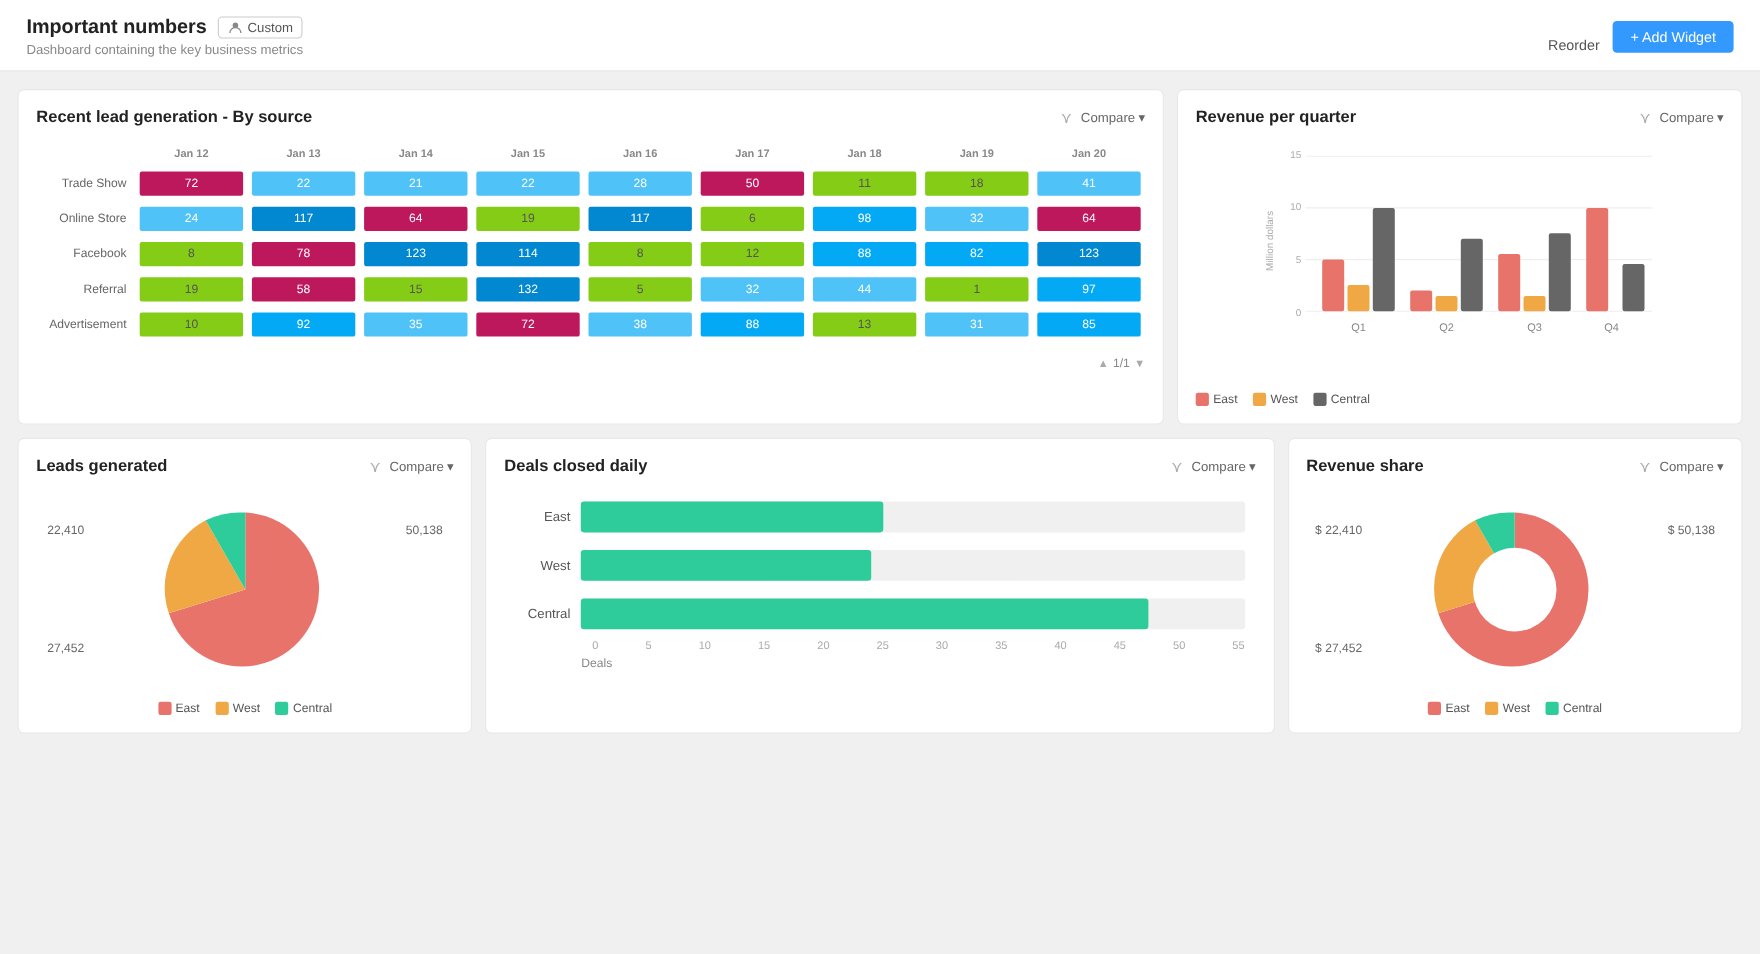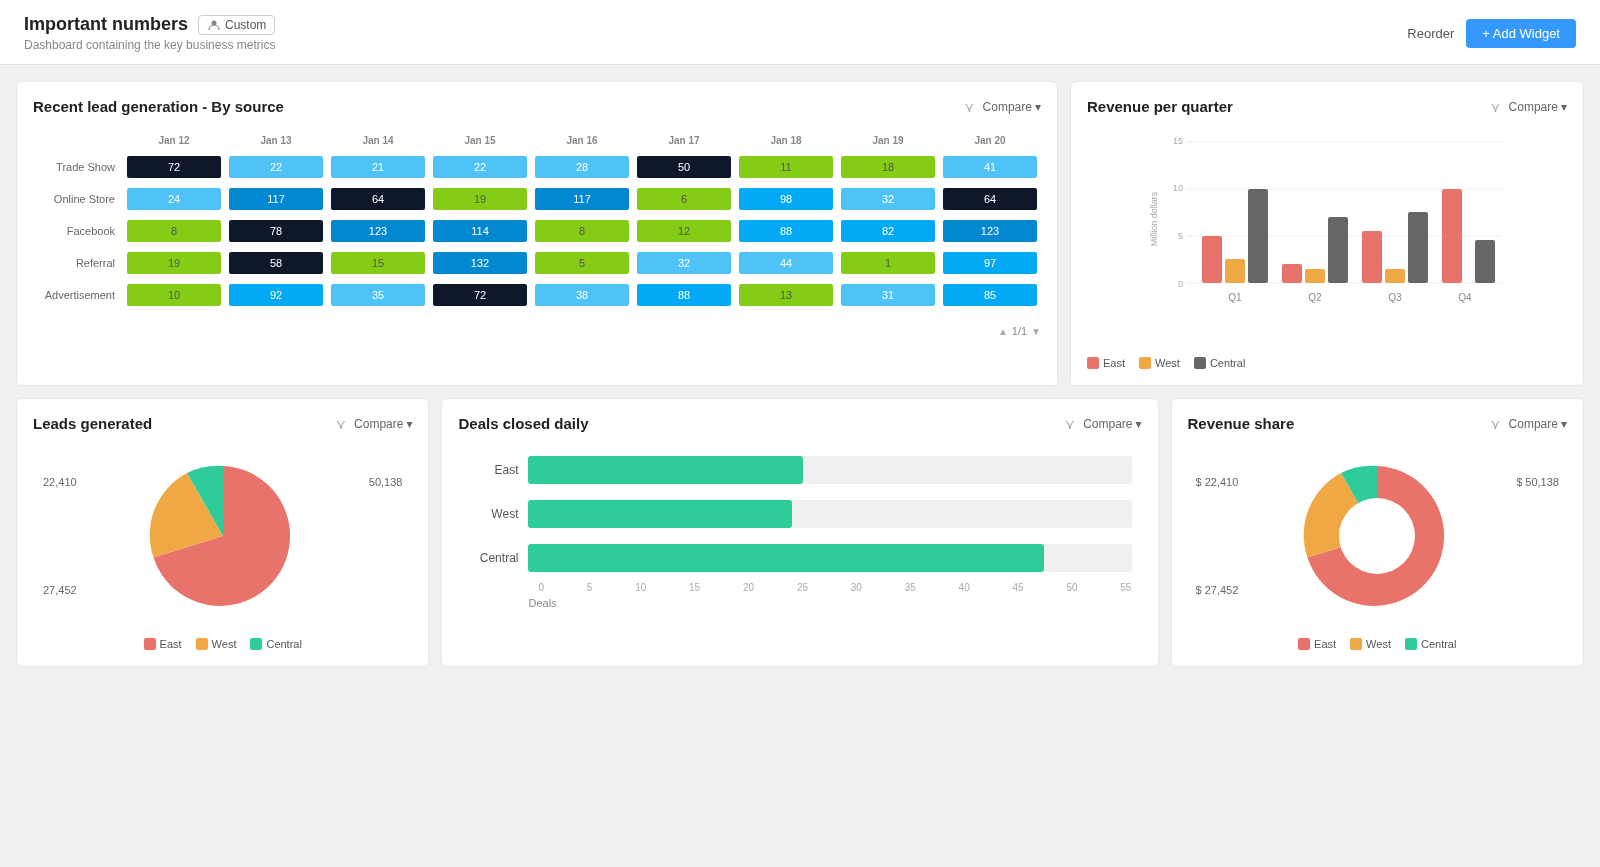--- a/index.html
+++ b/index.html
@@ -3,21 +3,21 @@
   <meta charset="utf-8">
   <style>
     * { box-sizing: border-box; margin: 0; padding: 0; }
     body { font-family: -apple-system, BlinkMacSystemFont, 'Segoe UI', sans-serif; background: #f0f0f0; color: #333; font-size: 13px; }
     
     .page-header { background: #fff; padding: 14px 24px 12px; border-bottom: 1px solid #e0e0e0; display: flex; align-items: center; justify-content: space-between; }
     .header-left { display: flex; flex-direction: column; }
     .header-title { font-size: 18px; font-weight: 600; color: #222; display: flex; align-items: center; gap: 10px; }
     .custom-badge { font-size: 12px; border: 1px solid #ccc; border-radius: 4px; padding: 2px 8px; color: #555; display: flex; align-items: center; gap: 4px; font-weight: 400; }
     .header-subtitle { font-size: 12px; color: #888; margin-top: 3px; }
-    .header-actions { display: flex; align-items: center; gap: 12px; }
+    .header-actions { display: flex; align-items: flex-end; gap: 12px; }
     .reorder-btn { background: none; border: none; cursor: pointer; font-size: 13px; color: #555; }
     .add-widget-btn { background: #3399ff; color: #fff; border: none; border-radius: 4px; padding: 7px 16px; font-size: 13px; cursor: pointer; font-weight: 500; }
 
     .dashboard { padding: 16px; display: flex; flex-direction: column; gap: 12px; }
     .row { display: flex; gap: 12px; }
 
     .card { background: #fff; border-radius: 6px; border: 1px solid #e8e8e8; padding: 16px; flex: 1; overflow: hidden; }
 
     .card-header { display: flex; align-items: center; justify-content: space-between; margin-bottom: 14px; }
     .card-title { font-size: 15px; font-weight: 600; color: #222; }
@@ -27,21 +27,21 @@
 
     
     .heatmap-container { position: relative; }
     .heatmap-table { border-collapse: collapse; width: 100%; }
     .heatmap-table td, .heatmap-table th { text-align: center; padding: 5px 4px; font-size: 11px; }
     .heatmap-table .row-label { text-align: right; color: #666; padding-right: 8px; font-size: 11px; white-space: nowrap; width: 90px; }
     .heatmap-table .col-label { color: #888; font-size: 10px; padding-top: 6px; }
     .heat-cell { border-radius: 2px; color: #fff; font-size: 11px; font-weight: 500; padding: 5px 2px; }
     .heat-1 { background: #84cc16; color: #555; }
     .heat-2 { background: #4fc3f7; color: #fff; }
-    .heat-3 { background: #0f172a; color: #fff; }
+    .heat-3 { background: #be185d; color: #fff; }
     .heat-4 { background: #03a9f4; color: #fff; }
     .heat-5 { background: #0288d1; color: #fff; }
 
     
     .legend { display: flex; align-items: center; gap: 14px; margin-top: 8px; font-size: 11px; color: #555; }
     .legend-item { display: flex; align-items: center; gap: 4px; }
     .legend-dot { width: 12px; height: 12px; border-radius: 2px; display: inline-block; }
   </style>
 </head>
 <body>

